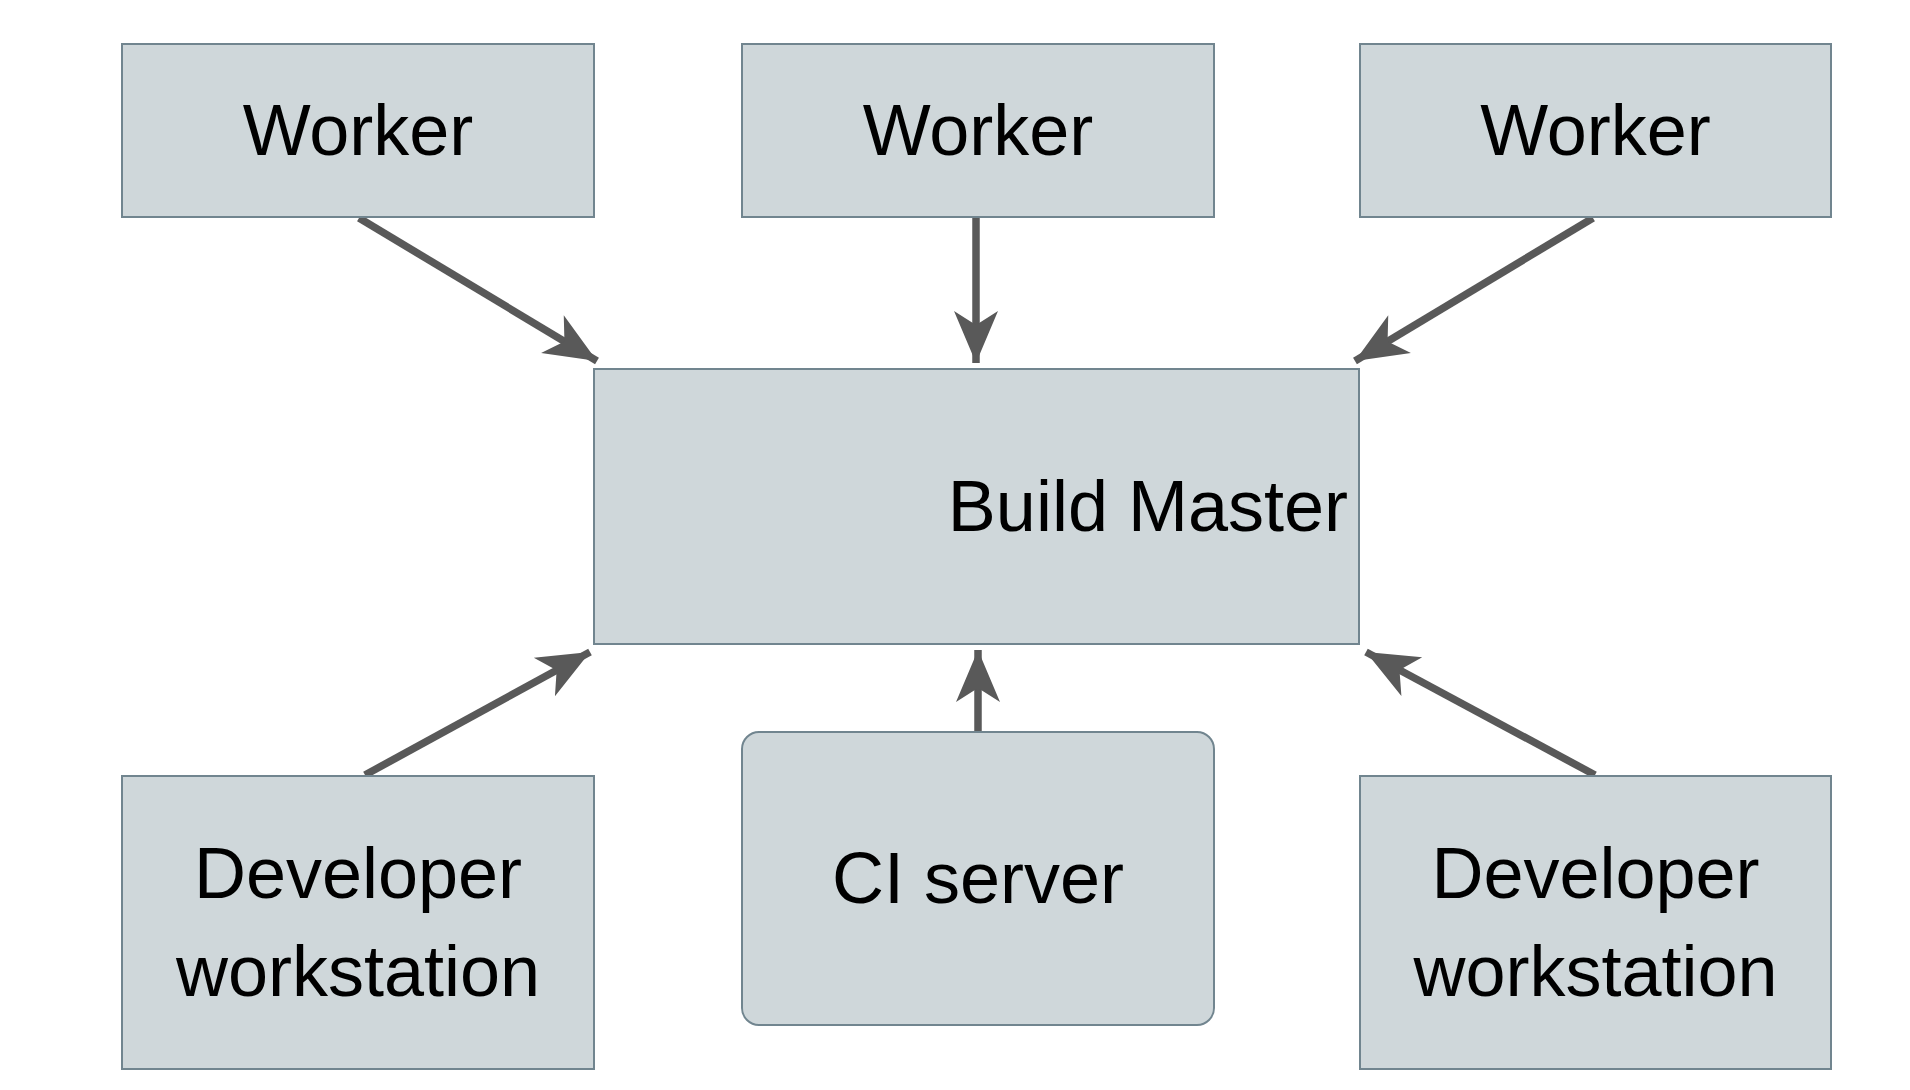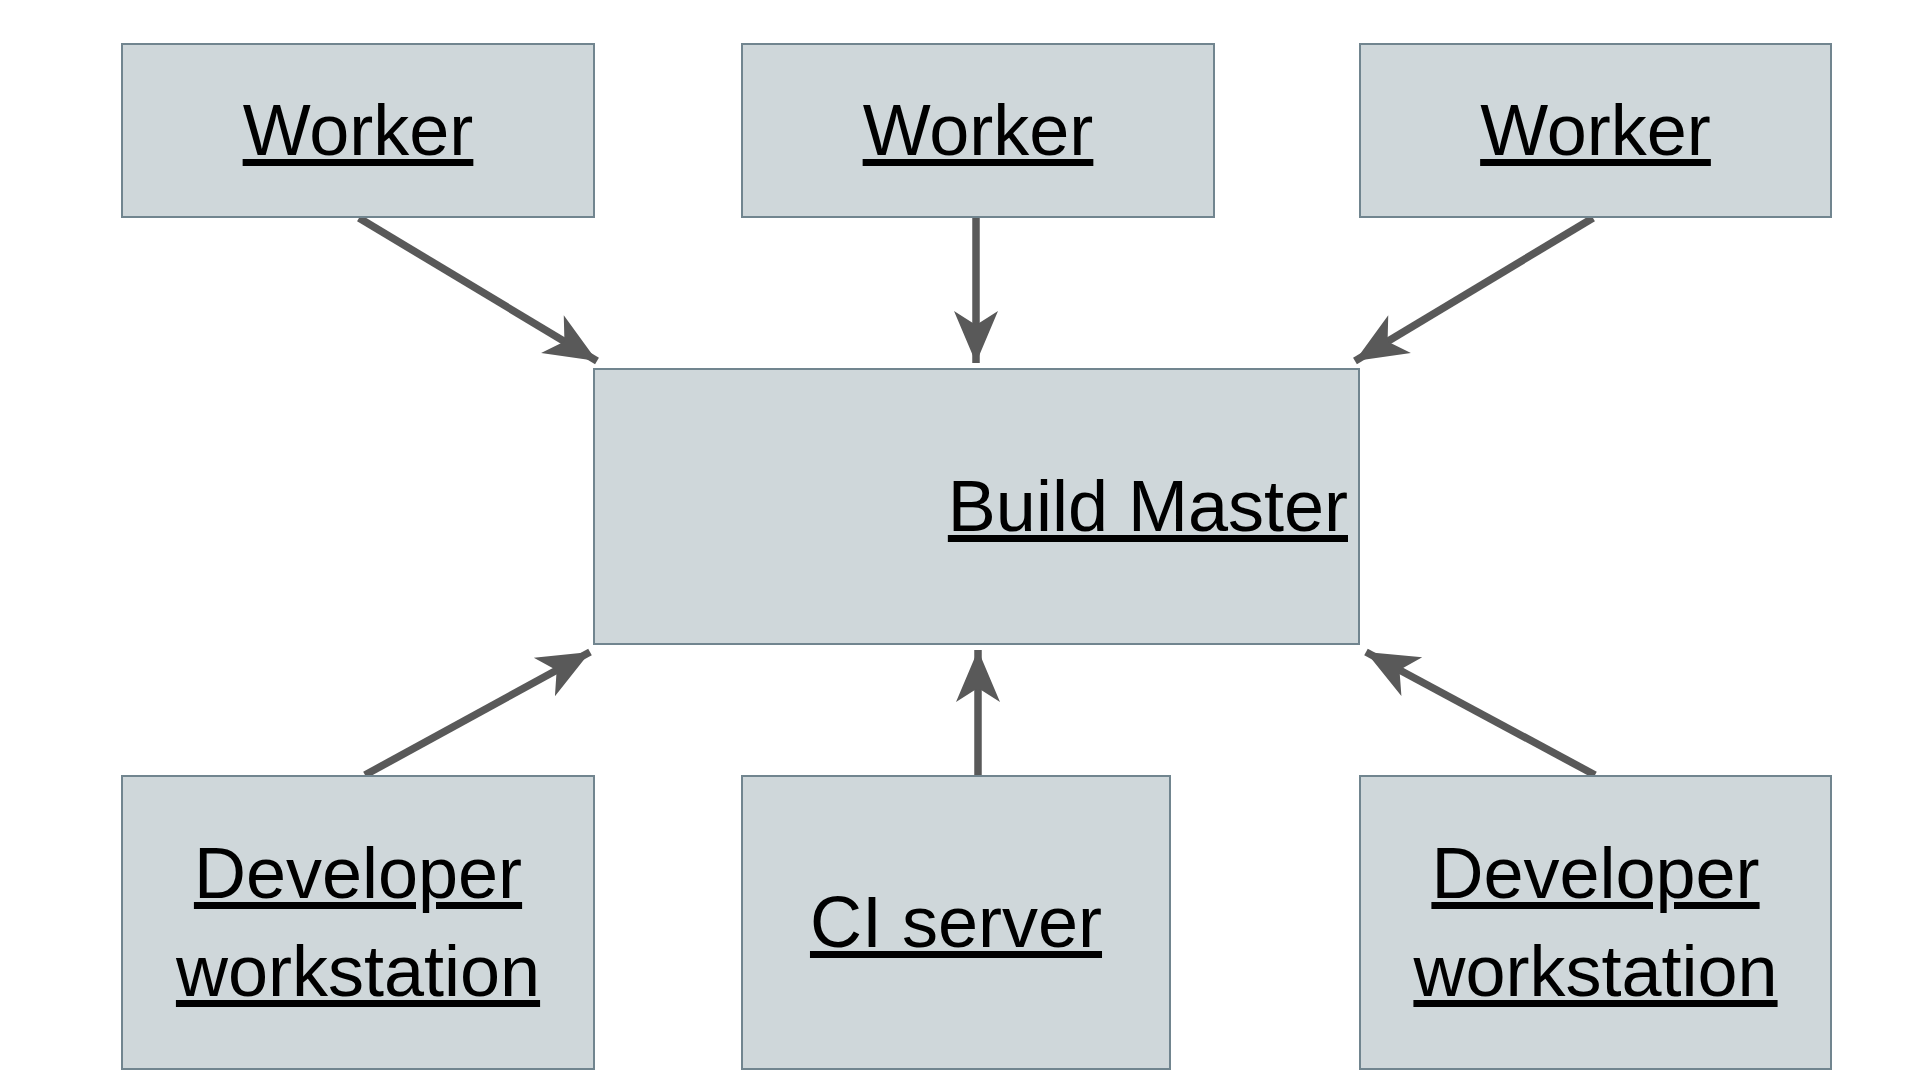--- a/index.html
+++ b/index.html
@@ -16,21 +16,20 @@
   }
   .node{
     position:absolute;
     box-sizing:border-box;
     border:2.5px solid #71858f;      
     background:#cfd7da;               
     display:flex;
     align-items:center;
     justify-content:center;
     text-align:center;
-    text-decoration:underline;
   }
   .node-label{
     font-size:72px;
     line-height:1.35;
     color:#000000;                    
     letter-spacing:0;
     padding:0 10px;
   }
 </style>
 </head>
@@ -66,21 +65,21 @@
   </div>
 
   <div class="node" style="left: 593px; top: 368px; width: 767px; height: 277px; background: rgb(207, 215, 218); border-color: rgb(113, 133, 143); justify-content: flex-end;">
     <span class="node-label" style="color: rgb(0, 0, 0);">Build Master</span>
   </div>
 
   <div class="node" style="left: 121px; top: 775px; width: 474px; height: 295px; background: rgb(207, 215, 218); border-color: rgb(113, 133, 143);">
     <span class="node-label" style="color: rgb(0, 0, 0);">Developer workstation</span>
   </div>
 
-  <div class="node" style="left: 741px; top: 775px; width: 430px; height: 295px; background: rgb(207, 215, 218); border-color: rgb(113, 133, 143);">
+  <div class="node" style="left: 741px; top: 731px; width: 474px; height: 295px; background: rgb(207, 215, 218); border-color: rgb(113, 133, 143); border-radius: 18px;">
     <span class="node-label" style="color: rgb(0, 0, 0);">CI server</span>
   </div>
 
   <div class="node" style="left: 1359px; top: 775px; width: 473px; height: 295px; background: rgb(207, 215, 218); border-color: rgb(113, 133, 143);">
     <span class="node-label" style="color: rgb(0, 0, 0);">Developer workstation</span>
   </div>
 
 </div>
 
 </body></html>

